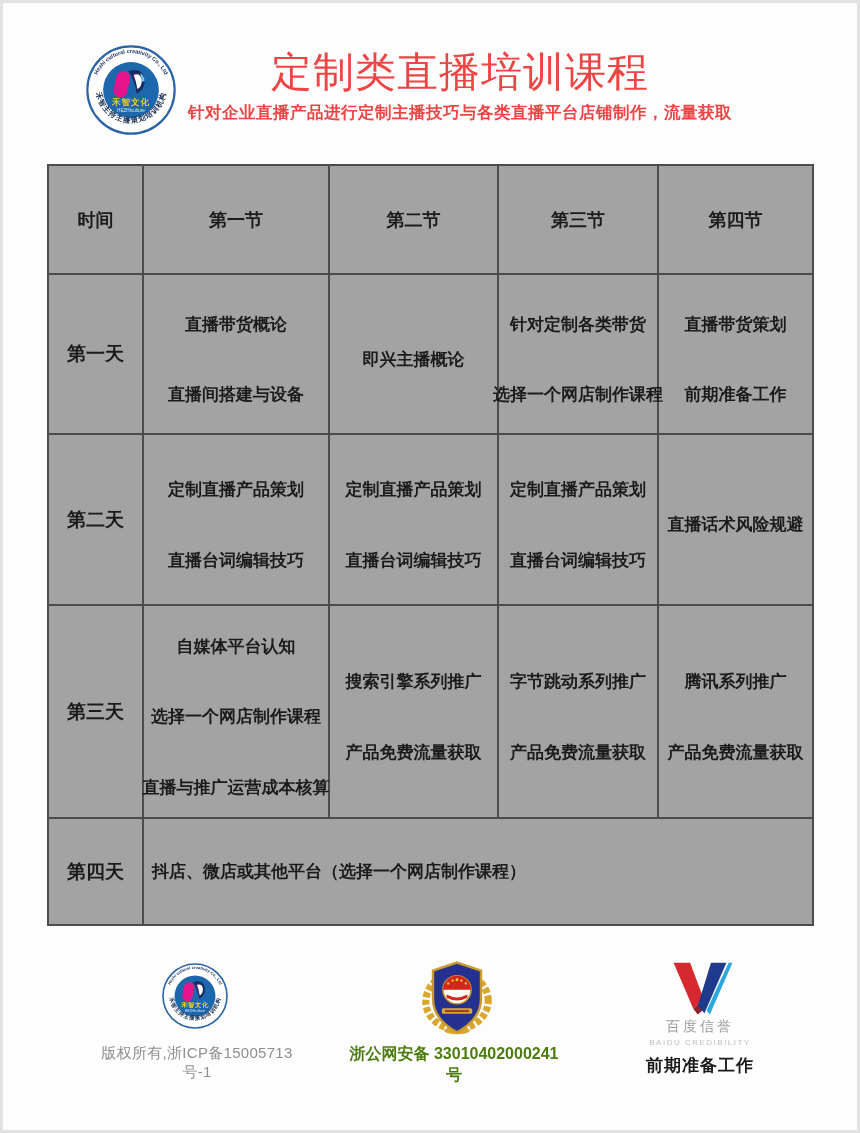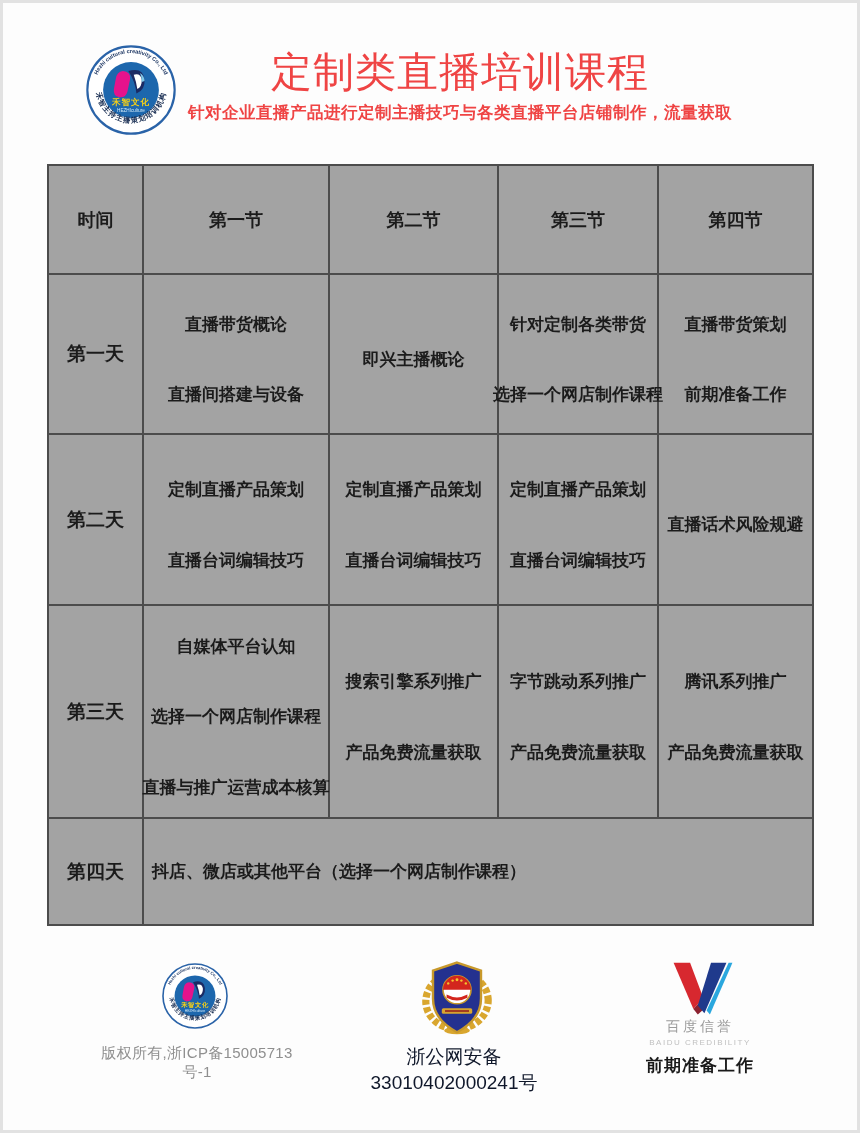--- a/index.html
+++ b/index.html
@@ -25,21 +25,21 @@
   .lines{display:flex;flex-direction:column;align-items:center;gap:38px;}
   .lines div{white-space:nowrap;line-height:1.2;margin-top:12px;}
   td.merged-cell{text-align:left;padding-left:8px;}
 
   
   .logo-small{left:162px;top:963px;width:66px;height:66px;}
   .copyright{position:absolute;left:87px;top:1044px;width:220px;text-align:center;
     font-size:15px;color:#8f8f8f;letter-spacing:.3px;}
   .police-badge{position:absolute;left:417px;top:956px;width:80px;height:82px;}
   .police-text{position:absolute;left:344px;top:1044px;width:220px;text-align:center;
-    font-size:19px;font-weight:400;color:#0f172a;}
+    font-size:16px;font-weight:700;color:#4d7c0f;}
   .baidu-block{position:absolute;left:625px;top:960px;width:150px;text-align:center;}
   .baidu-v{width:66px;height:56px;margin:0 auto;display:block;}
   .baidu-cn{font-size:14px;color:#9b9b9b;letter-spacing:3px;margin-top:2px;}
   .baidu-en{font-size:8px;color:#c0c0c0;letter-spacing:1.5px;margin-top:2px;}
   .baidu-cert{font-size:17px;font-weight:700;color:#1a1a1a;letter-spacing:1px;margin-top:7px;}
 </style>
 </head>
 <body>
 
 <div id="canvas">

